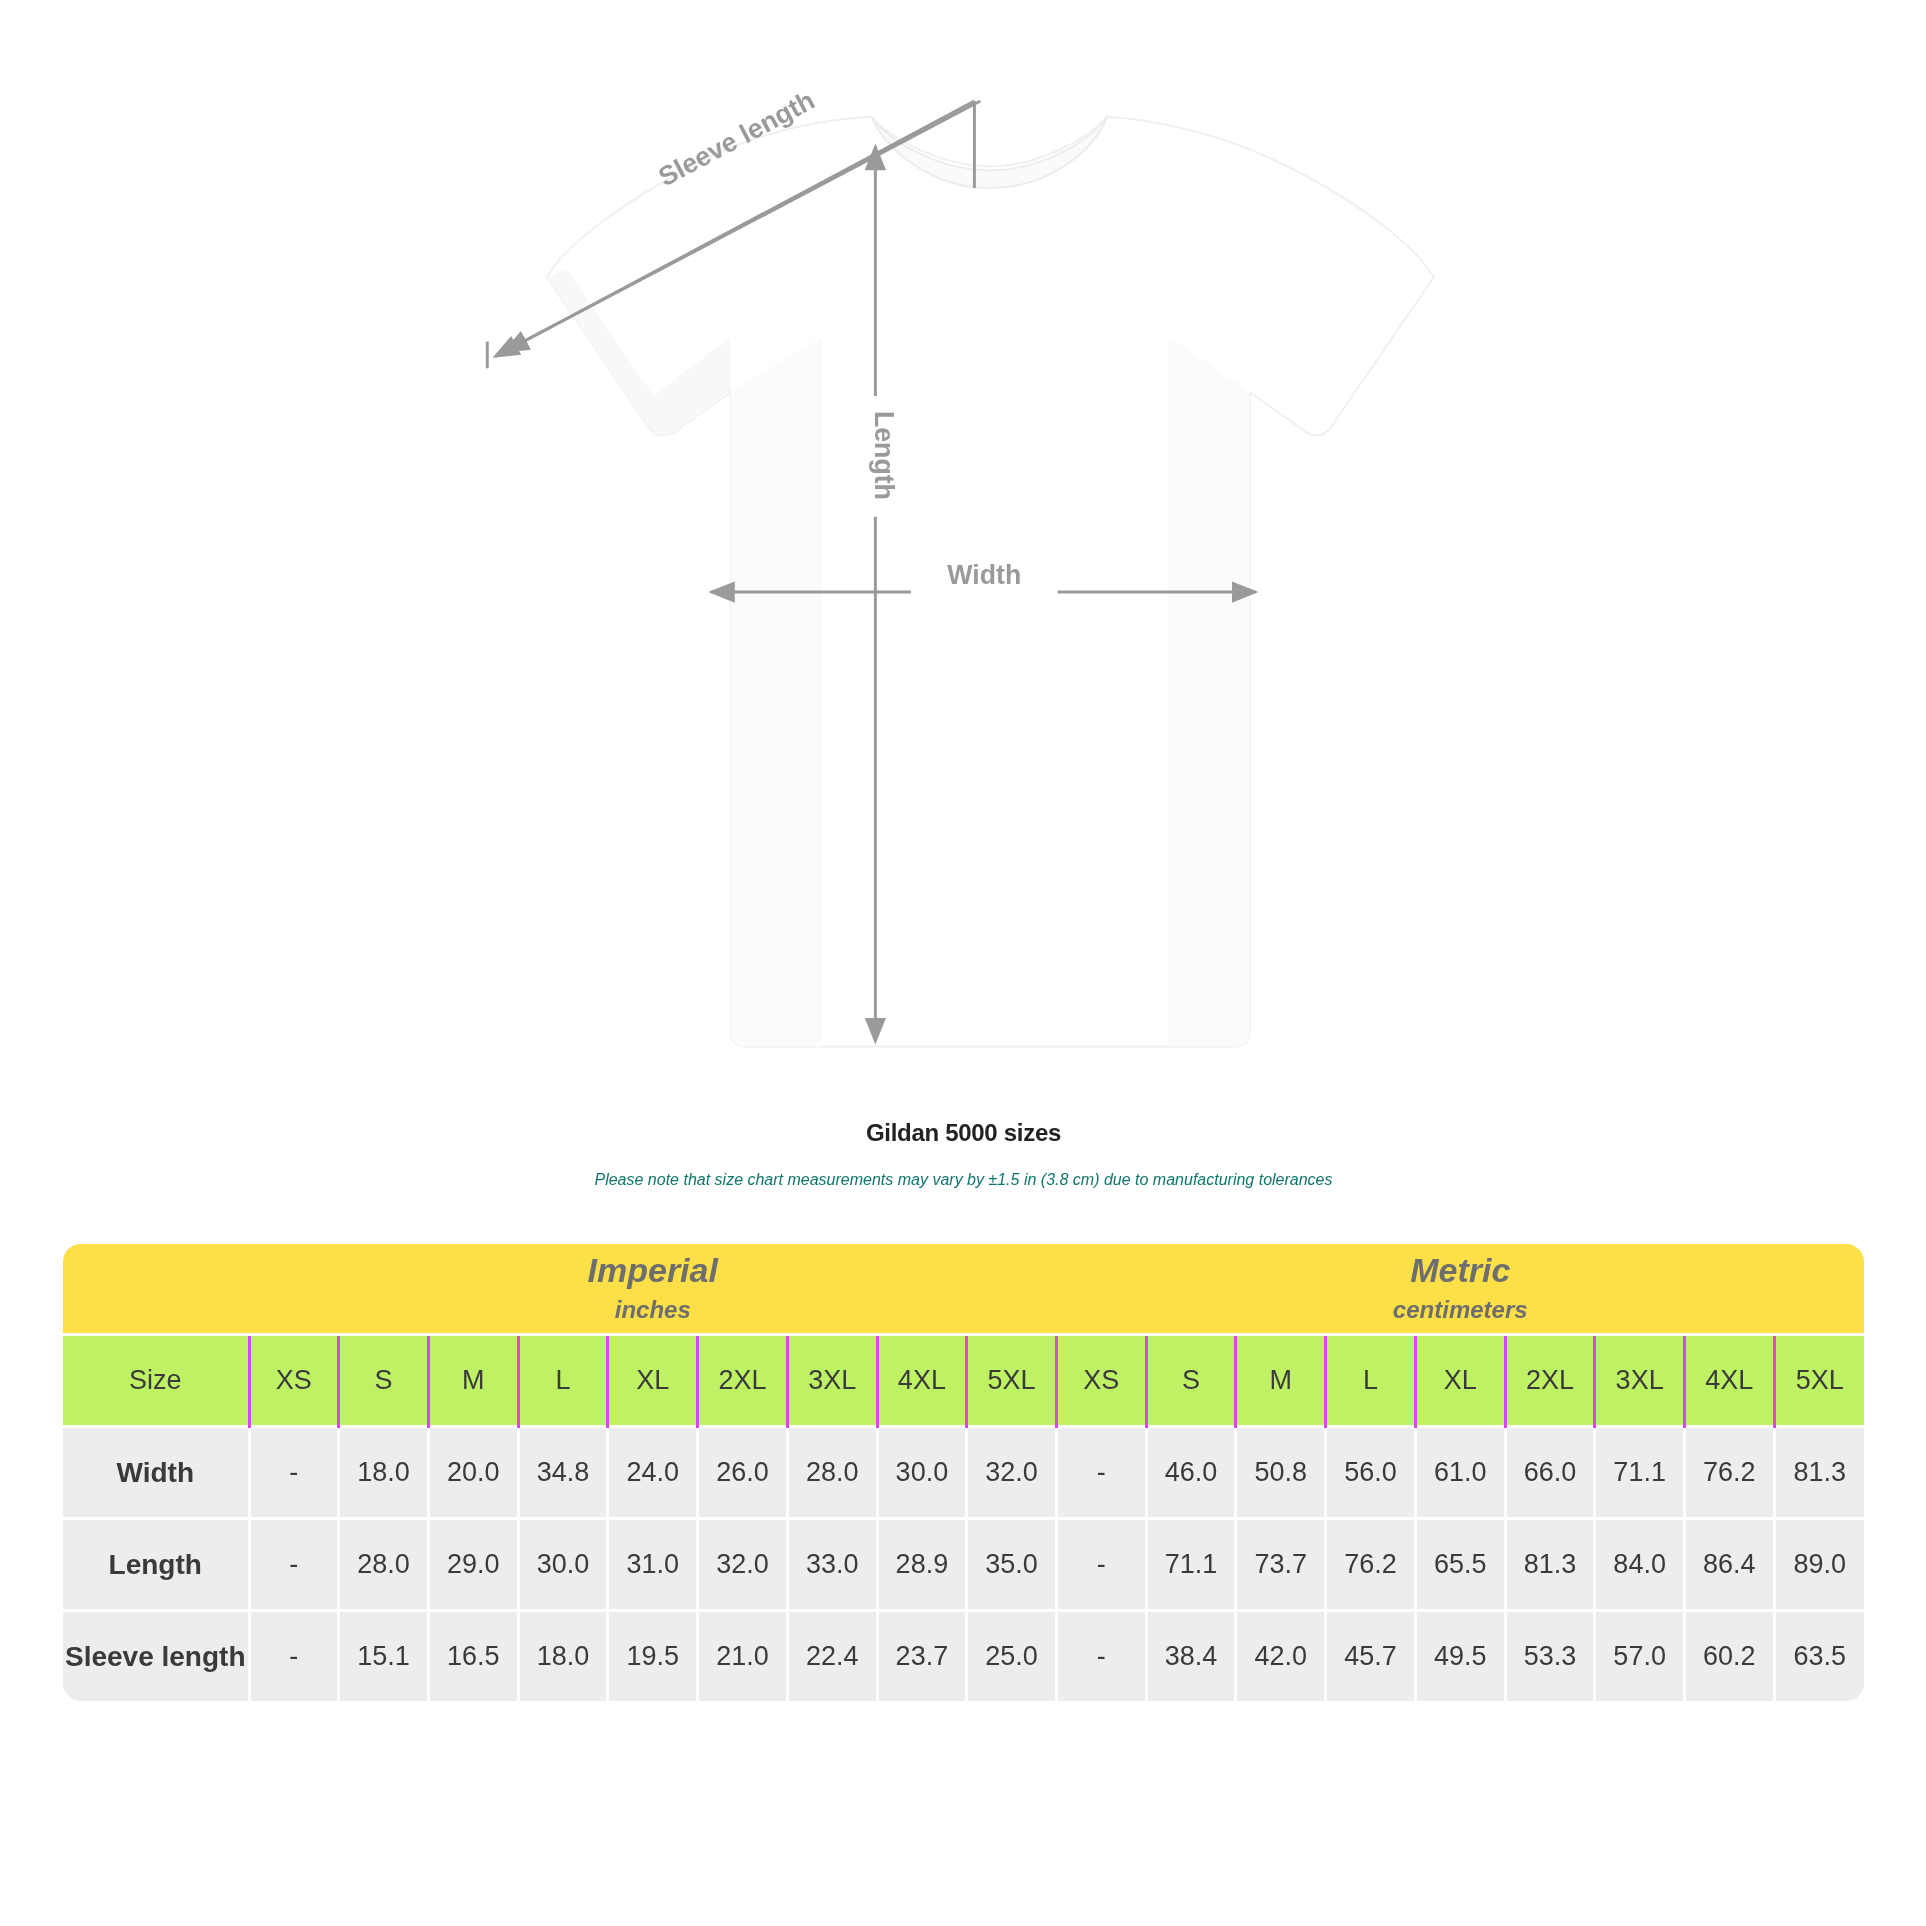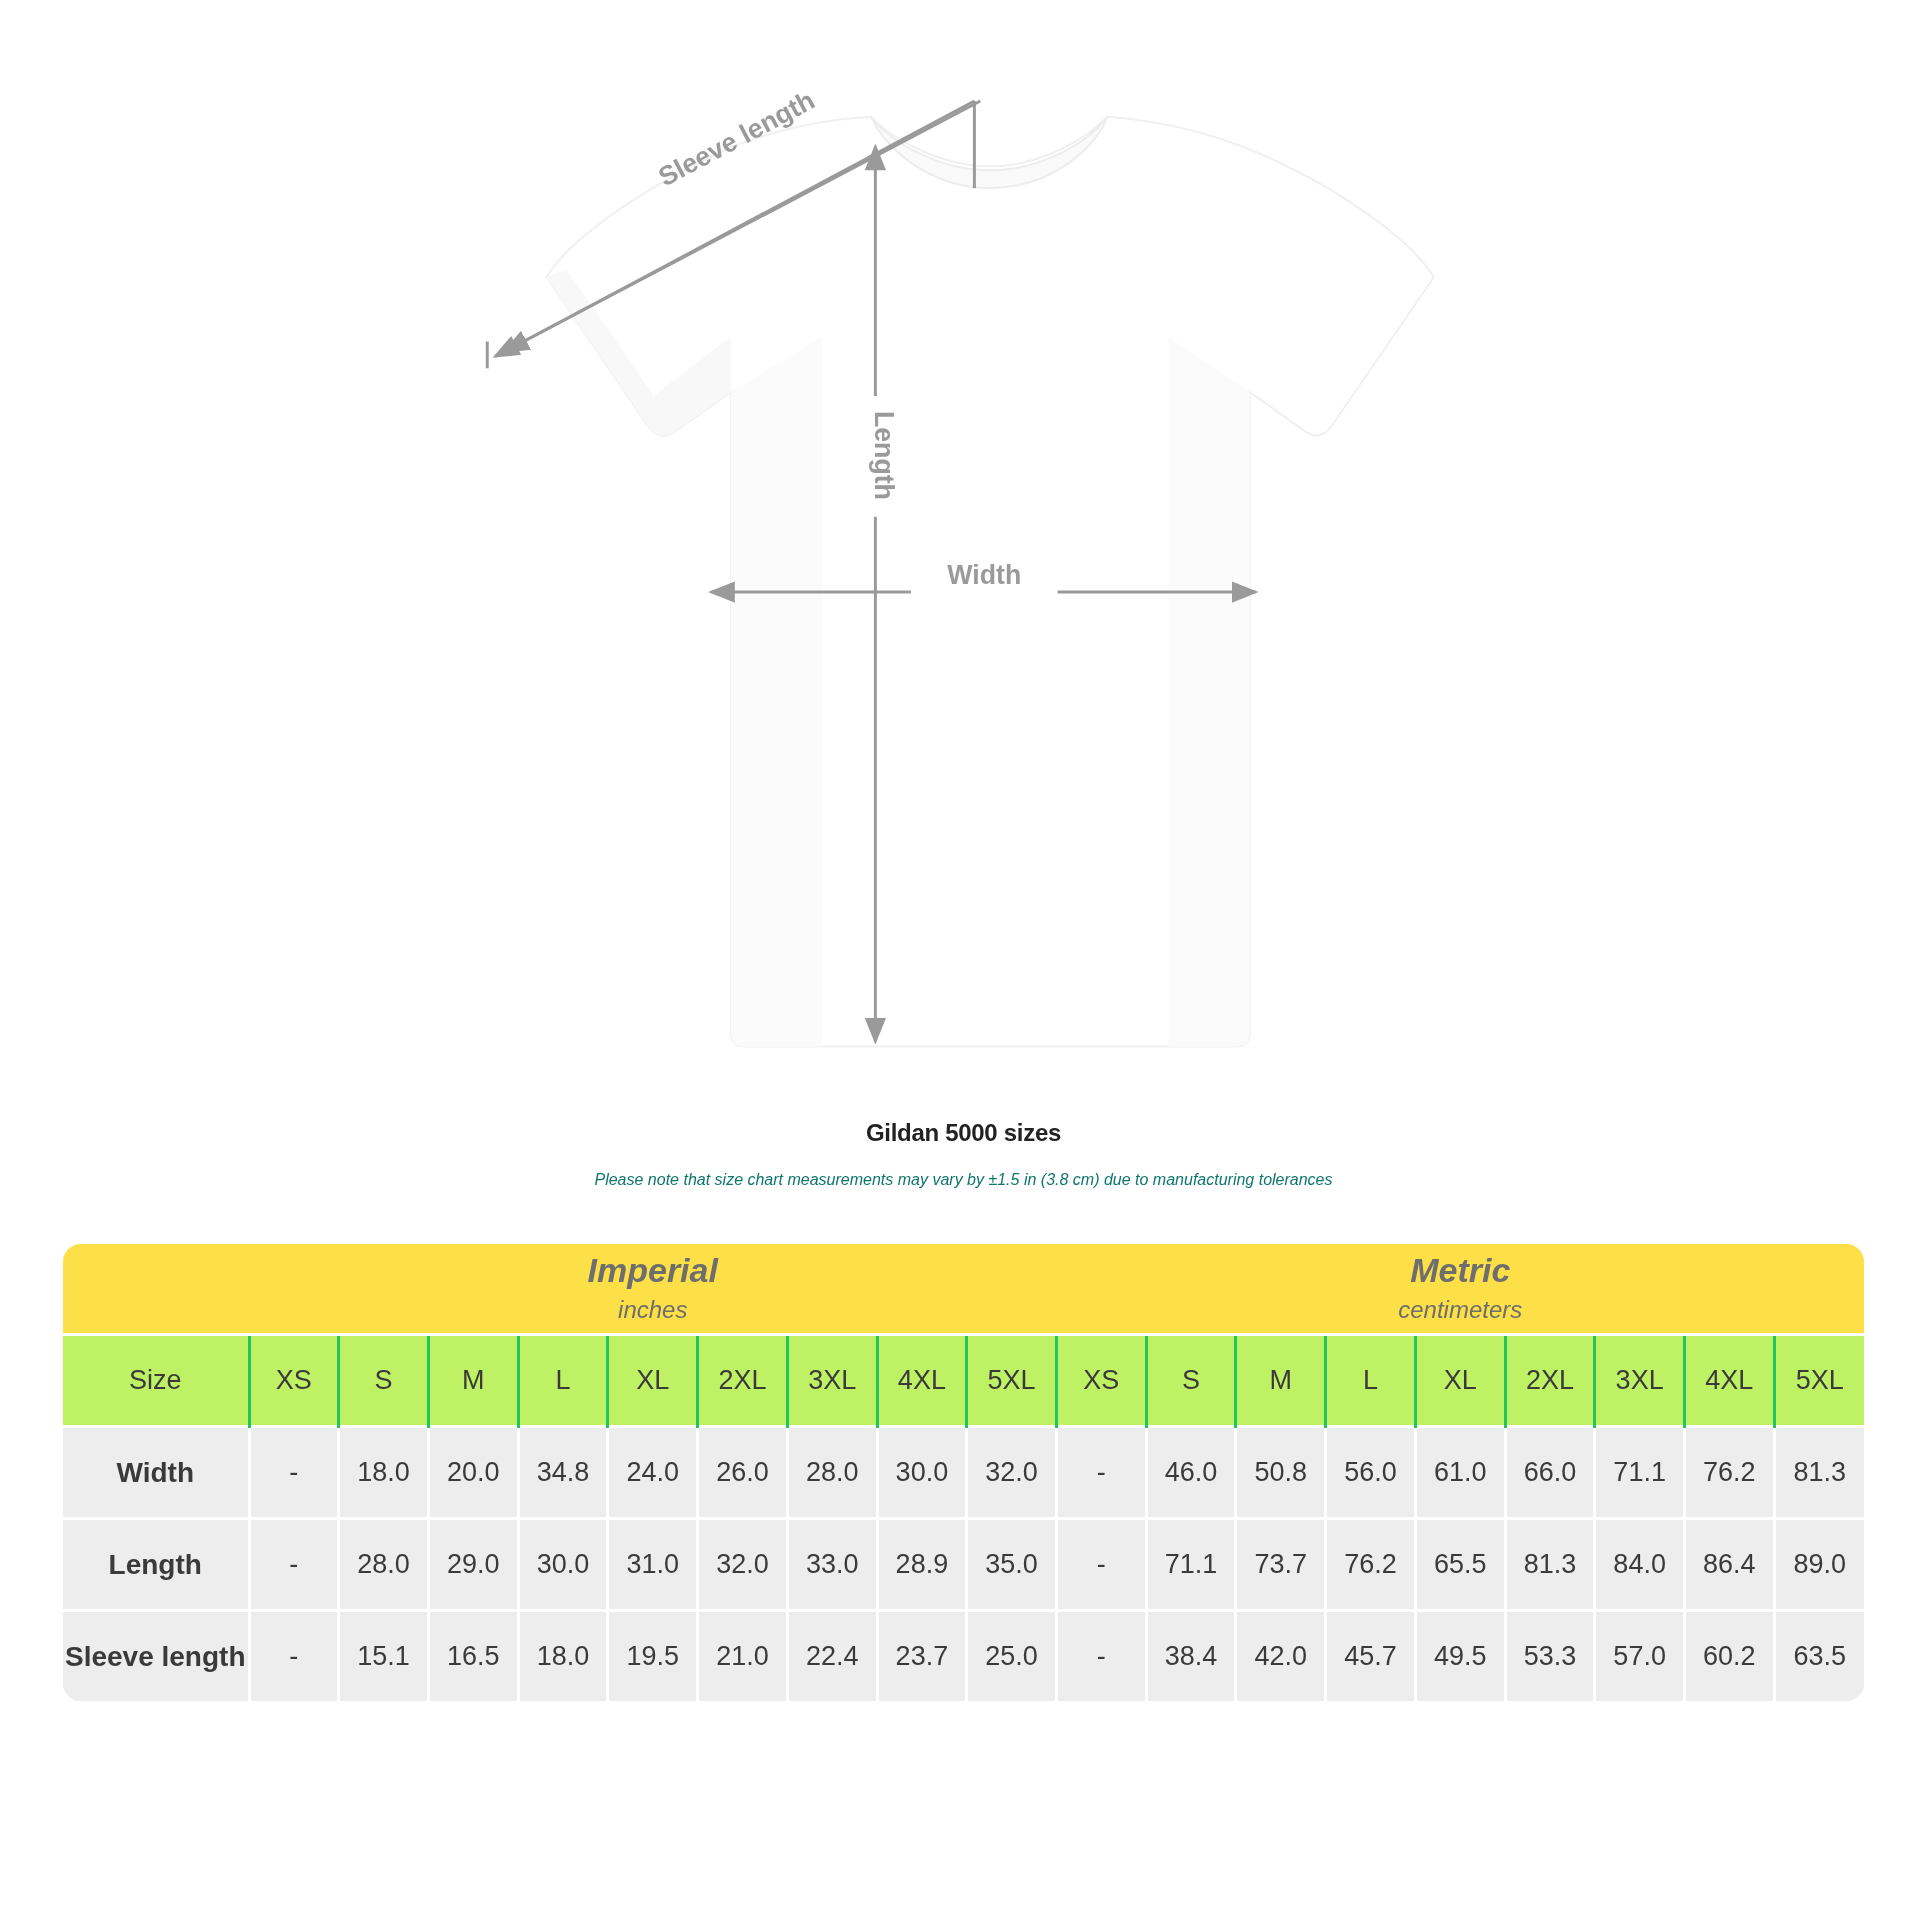--- a/index.html
+++ b/index.html
@@ -79,34 +79,35 @@
     font-weight: bold;
     font-style: italic;
     color: #6e6e6e;
     line-height: 1.25;
   }
   .unit-sub {
     font-size: 24px;
     font-style: italic;
     color: #6e6e6e;
     line-height: 1.5;
+    font-weight: bold;
   }
   .label-col {
     width: 186px;
   }
   .hdr-row td {
     background: #bef264;
     font-weight: bold;
     font-size: 28px;
     color: #3a3a3a;
     height: 103px;
     border-top: 3px solid #ffffff;
   }
   .hdr-row td.cell {
-    border-left: 3px solid #22c55e;
+    border-left: 3px solid #d946ef;
   }
   .data-row td {
     background: #ededed;
     border-top: 3px solid #ffffff;
     height: 101px;
   }
   .data-row td.cell {
     border-left: 3px solid #ffffff;
   }
   .data-row td.rowlabel {

